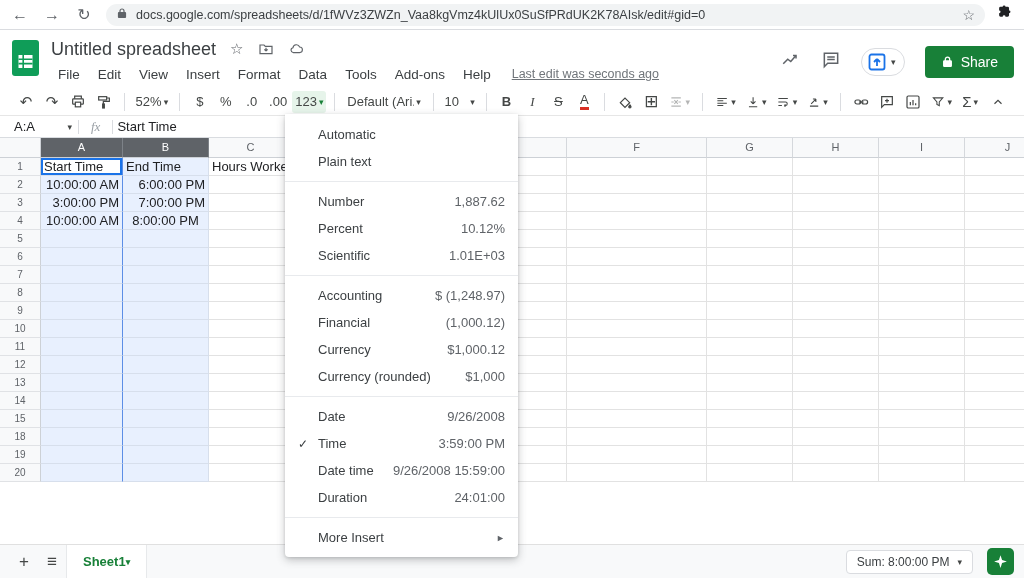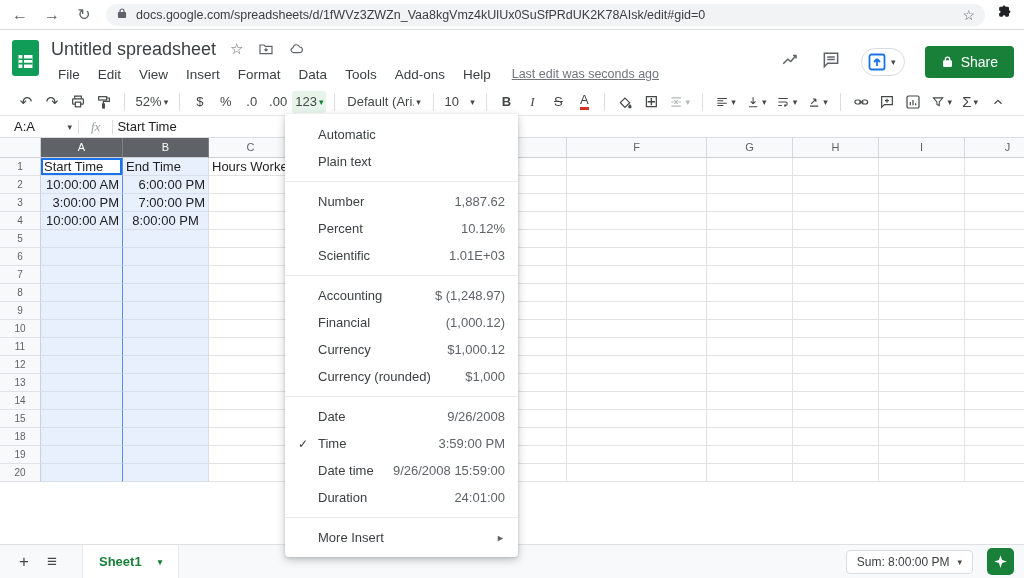--- a/index.html
+++ b/index.html
@@ -89,22 +89,22 @@
   .mi-label { color:#3c4043; }
   .mi-example { margin-left:auto; color:#5f6368; }
   .mi-arrow { margin-left:auto; color:#5f6368; font-size:9px; }
   .menu-divider { height:1px; background:#e8eaed; margin:6px 0; }
 
   
   .footer { position:absolute; left:0; bottom:0; width:1024px; height:34px; background:#f8f9fa;
     border-top:1px solid #e0e0e0; display:flex; align-items:center; padding:0 10px; }
   .f-ic { width:28px; height:28px; display:flex; align-items:center; justify-content:center;
     color:#444746; font-size:17px; }
-  .sheet-tab { margin-left:16px; height:33px; background:#fff; display:flex; align-items:center;
-    gap:16px; padding:0 16px; font-size:13px; font-weight:bold; color:#188038;
+  .sheet-tab { height:33px; background:#fff; display:flex; align-items:center;
+    gap:0; padding:0 16px; font-size:13px; font-weight:bold; color:#188038;
     border-right:1px solid #e7e9eb; border-left:1px solid #e7e9eb; }
   .sheet-tab .caret { color:#188038; }
   .f-spacer { flex:1; }
   .sum-pill { background:#fff; border:1px solid #dadce0; border-radius:4px; height:24px;
     display:flex; align-items:center; gap:8px; padding:0 10px; font-size:12px; color:#3c4043;
     margin-right:14px; }
   .explore-btn { width:27px; height:27px; border-radius:5px; background:#188038; display:flex;
     align-items:center; justify-content:center; }
 </style>
 </head>

